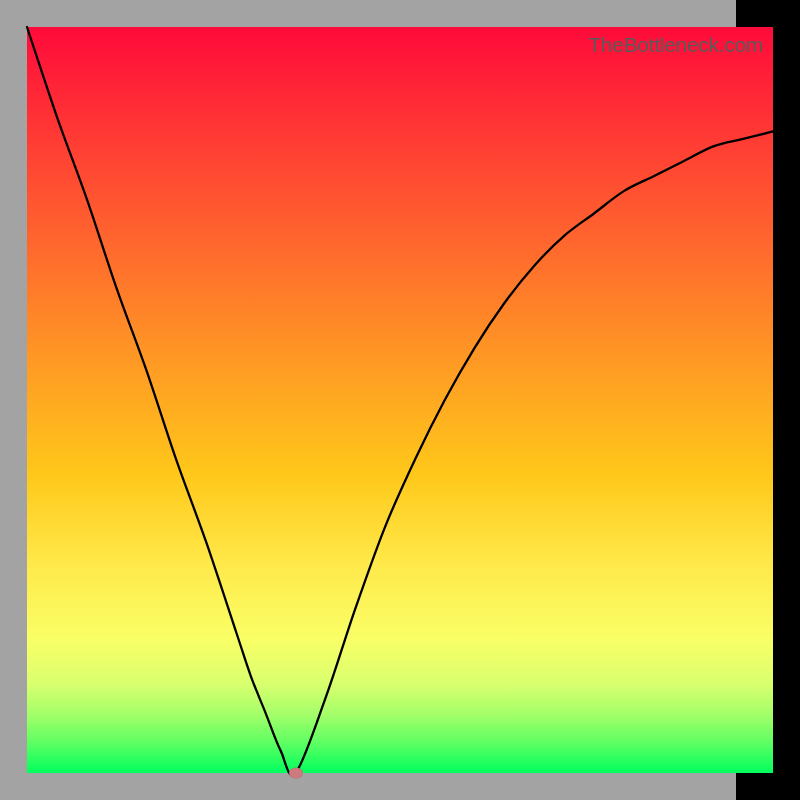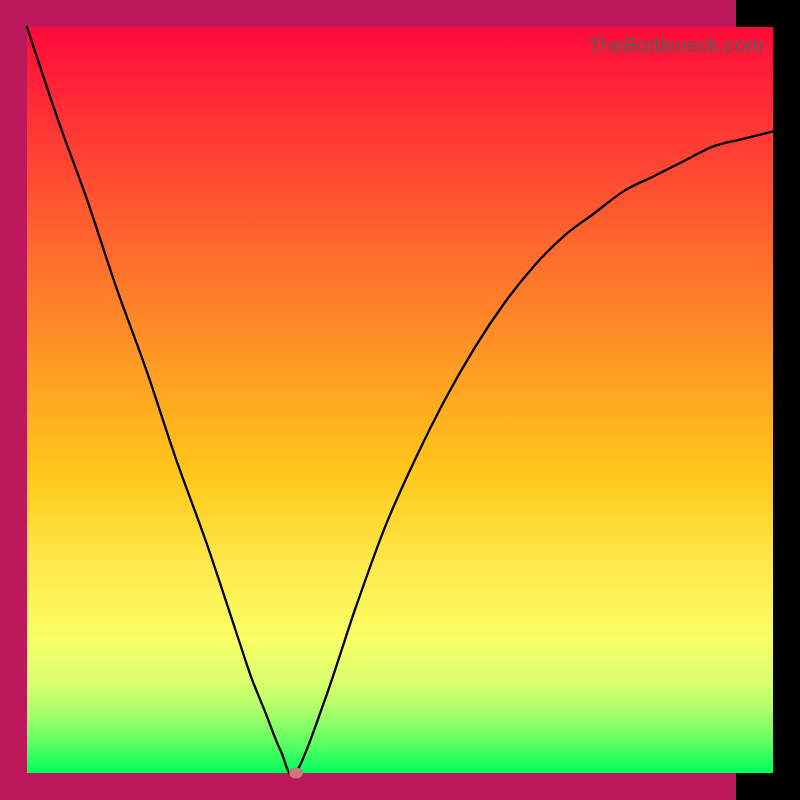--- a/index.html
+++ b/index.html
@@ -1,21 +1,21 @@
 <!DOCTYPE html>
 <html><head>
 <meta charset="utf-8">
 <style>
   * { margin: 0; padding: 0; box-sizing: border-box; }
   html, body { width: 800px; height: 800px; overflow: hidden; background: #000; }
   .frame {
     position: relative;
     width: 736px;
     height: 800px;
-    background: #be185d;
+    background: #a3a3a3;
     text-align: right;
   }
   .plot-area {
     position: absolute;
     left: 27px;
     top: 27px;
     width: 746px;
     height: 746px;
     background: linear-gradient(
       to bottom,

